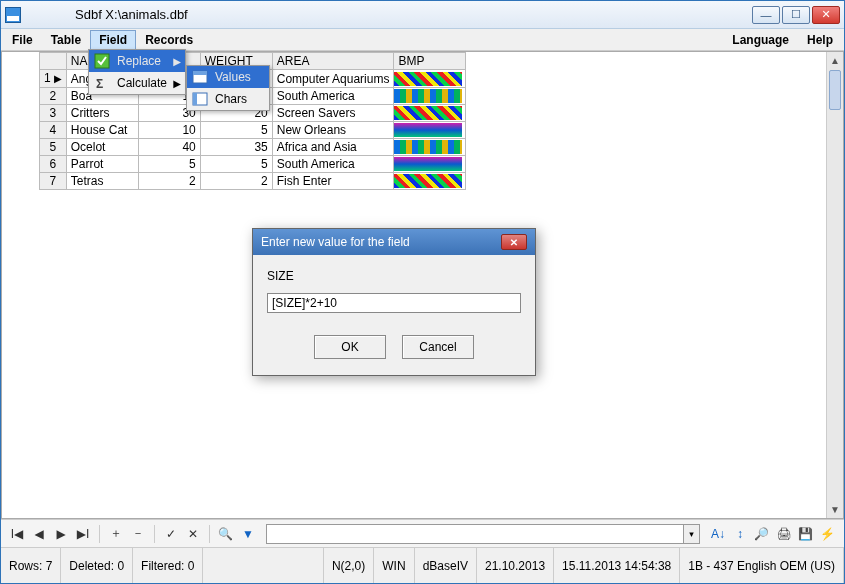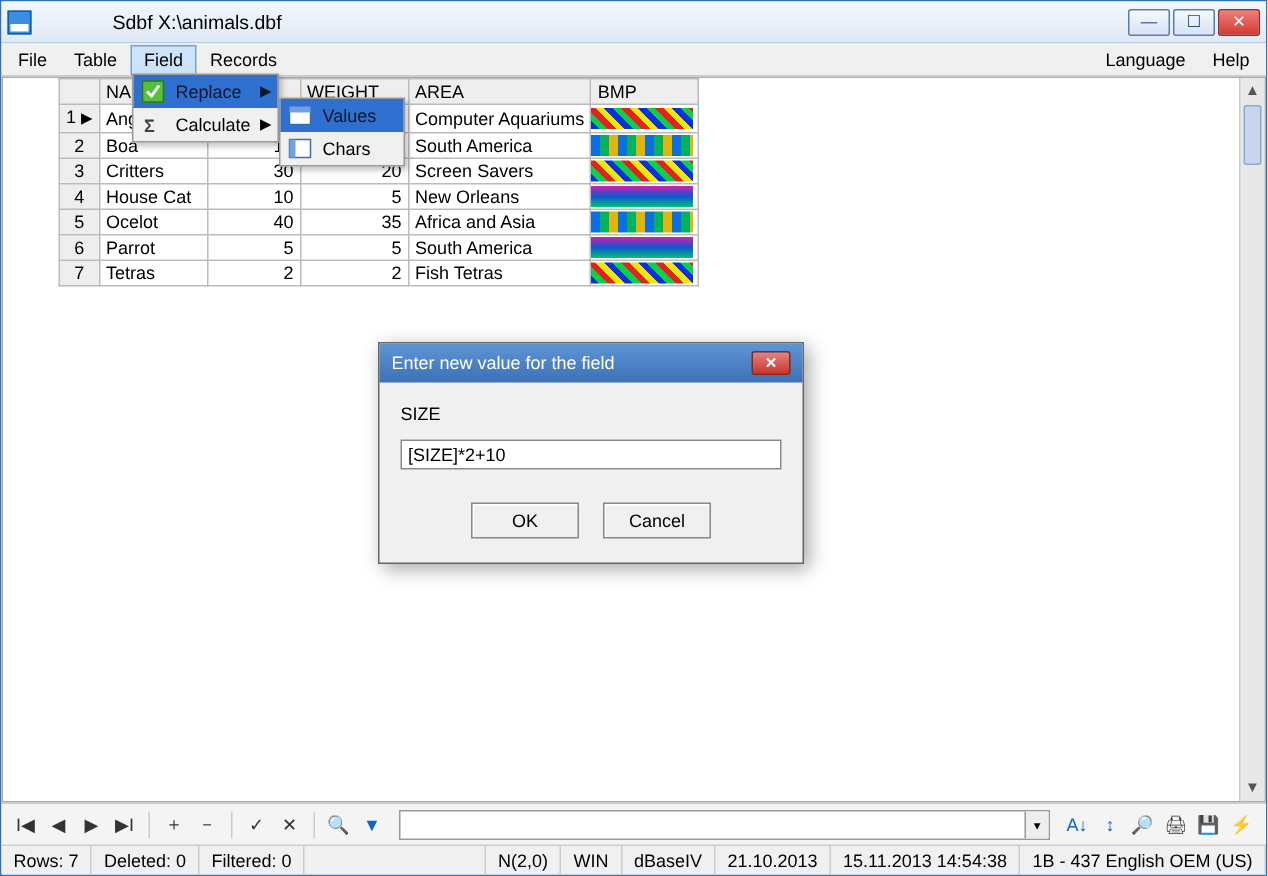--- a/index.html
+++ b/index.html
@@ -8,28 +8,28 @@
 .window { width: 845px; height: 584px; border: 1px solid #2e73b8; background: #fff; display: flex; flex-direction: column; }
 
 .titlebar { height: 28px; background: linear-gradient(#f3f7fc,#dfe9f5); display: flex; align-items: center; padding: 0 4px; border-bottom: 1px solid #b7cde2; gap: 48px; }
 .titlebar .icon { width: 16px; height: 16px; margin-right: 6px; display:inline-block; background:#3a8fe0; border:1px solid #1a5a99; position:relative;}
 .titlebar .icon::after{content:"";position:absolute;bottom:1px;left:1px;right:1px;height:5px;background:#fff;}
 .titlebar .title { flex: 1; font-size: 13px; color:#000;}
 .winbtns { display:flex; gap:2px;}
 .winbtn { width:28px; height:18px; border:1px solid #5a7ca5; background:linear-gradient(#f6f9fd,#d6e4f3); border-radius:2px; display:flex; align-items:center; justify-content:center; font-size:11px; color:#2a4f7a; cursor:default;}
 .winbtn.close { background:linear-gradient(#f07f7b,#d33a30); color:#fff; border-color:#a02a22;}
 
-.menubar { height: 22px; background:#f0f0f0; display:flex; align-items:center; padding:0 2px; border-bottom:1px solid #ccc; position:relative;}
+.menubar { height: 22px; background:#f0f0f0; display:flex; align-items:center; padding:0 2px; border-bottom:1px solid #ccc; position:relative;font-weight:bold;}
 .menuitem { padding:2px 8px; cursor:default; border:1px solid transparent;}
 .menuitem.open { background:#cce4fb; border:1px solid #7da2ce;}
 .menuspacer { flex:1;}
 
 .dropdown { position:absolute; top:49px; left:88px; background:#f0f0f0; border:1px solid #999; box-shadow:2px 2px 4px rgba(0,0,0,0.25); z-index:10; }
 .dropdown .ddrow { display:flex; align-items:center; height:22px; padding:0 18px 0 4px; gap:6px; position:relative;}
-.dropdown .ddrow.hl { background:#2f6fd0; color:#0f172a;}
+.dropdown .ddrow.hl { background:#2f6fd0; color:#e5e5e5;}
 .dropdown .ddrow .icon { width:18px; height:18px; display:flex; align-items:center; justify-content:center; }
 .dropdown .ddrow .arrow { position:absolute; right:4px; font-size:10px;}
 .dropdown.sub { top:65px; left:186px;}
 
 .clientarea { flex:1; position:relative; background:#fff; border:1px solid #aaa; margin:0; overflow:hidden;}
 .vscroll { position:absolute; right:0; top:0; bottom:0; width:17px; background:#e8e8e8; border-left:1px solid #ccc;}
 .vscroll .thumb{position:absolute;top:18px;left:2px;right:2px;height:40px;background:#c7d6ec;border:1px solid #8aa8cf;border-radius:2px;}
 .vscroll .arr{position:absolute;left:0;right:0;height:17px;display:flex;align-items:center;justify-content:center;color:#555;font-size:10px;}
 .vscroll .arr.up{top:0;} .vscroll .arr.dn{bottom:0;}
 
@@ -43,21 +43,21 @@
 .thumb-img.v2{background:repeating-linear-gradient(90deg,#0a6fe0 0 6px,#00b35c 6px 12px,#e0b40a 12px 18px);}
 .thumb-img.v3{background:linear-gradient(#d01fae,#0b58d0,#02c27a);}
 .ptr{font-size:10px;}
 
 .toolbar { height:28px; border-top:1px solid #ccc; display:flex; align-items:center; padding:0 6px; gap:2px; background:#f4f4f4;}
 .tbtn { width:20px; height:20px; display:flex; align-items:center; justify-content:center; border:1px solid transparent; cursor:default; font-size:12px; color:#333;}
 .tsep { width:1px; height:18px; background:#ccc; margin:0 4px;}
 .combo { flex:1; height:20px; border:1px solid #999; background:#fff; margin:0 6px; position:relative;}
 .combo .cbarrow{position:absolute;right:0;top:0;bottom:0;width:16px;border-left:1px solid #999;display:flex;align-items:center;justify-content:center;background:#eee;font-size:9px;}
 
-.statusbar { height:20px; border-top:1px solid #ccc; display:flex; align-items:stretch; background:#f0f0f0;}
+.statusbar { height:36px; border-top:1px solid #ccc; display:flex; align-items:stretch; background:#f0f0f0;}
 .statusbar .cell { border-right:1px solid #ccc; padding:2px 8px; display:flex; align-items:center;}
 
 .dialog { position:absolute; left:252px; top:228px; width:284px; background:#f0f0f0; border:1px solid #666; box-shadow:3px 3px 12px rgba(0,0,0,.35); z-index:20;}
 .dialog .dtitle { height:26px; background:linear-gradient(#5f94d4,#3c72b6); color:#fff; display:flex; align-items:center; padding:0 8px; font-size:12px;}
 .dialog .dtitle .sp{flex:1;}
 .dialog .dclose{width:26px;height:16px;background:linear-gradient(#e28480,#c9362e);border:1px solid #8a2820;border-radius:2px;display:flex;align-items:center;justify-content:center;color:#fff;font-size:10px;font-weight:bold;}
 .dialog .dbody { padding:14px 14px 10px;}
 .dialog .dbody .lbl { margin-bottom:10px;}
 .dialog .txt { width:100%; border:1px solid #888; padding:2px 4px; height:20px; background:#fff;}
 .dialog .dbtns { display:flex; gap:16px; justify-content:center; padding:12px 0 16px;}
@@ -158,21 +158,21 @@
             <td>South America</td>
             <td class="img">
               <div class="thumb-img v3"></div>
             </td>
           </tr>
       <tr>
             <td class="rowhdr">7</td>
             <td>Tetras</td>
             <td class="num">2</td>
             <td class="num">2</td>
-            <td>Fish Tetras</td>
+            <td>Fish Enter</td>
             <td class="img">
               <div class="thumb-img"></div>
             </td>
           </tr>
     </tbody>
       </table>
     <div class="vscroll">
       <div class="arr up">▲</div>
       <div class="thumb"></div>
       <div class="arr dn">▼</div>

